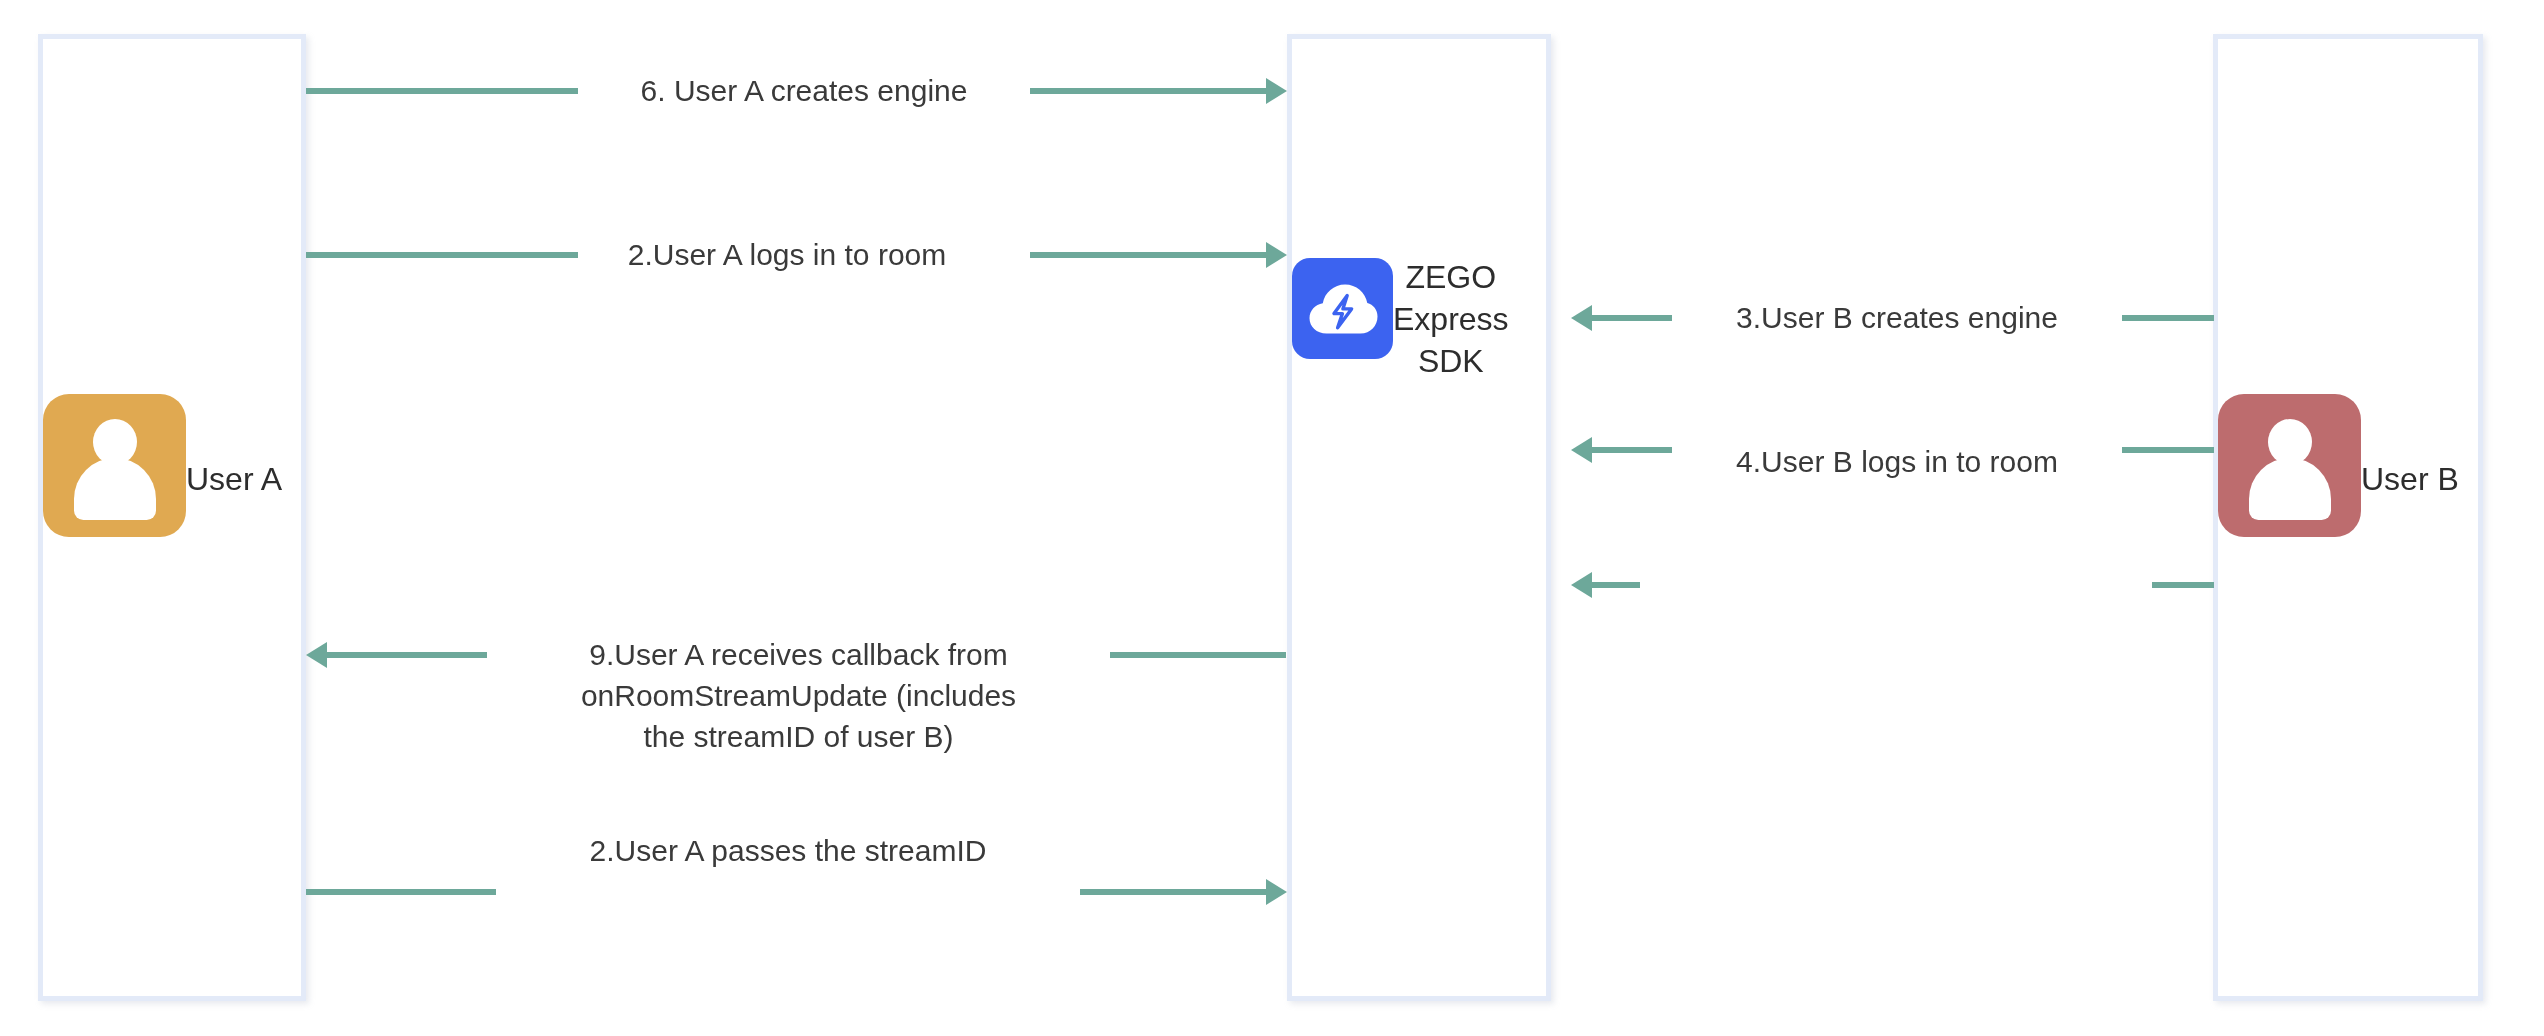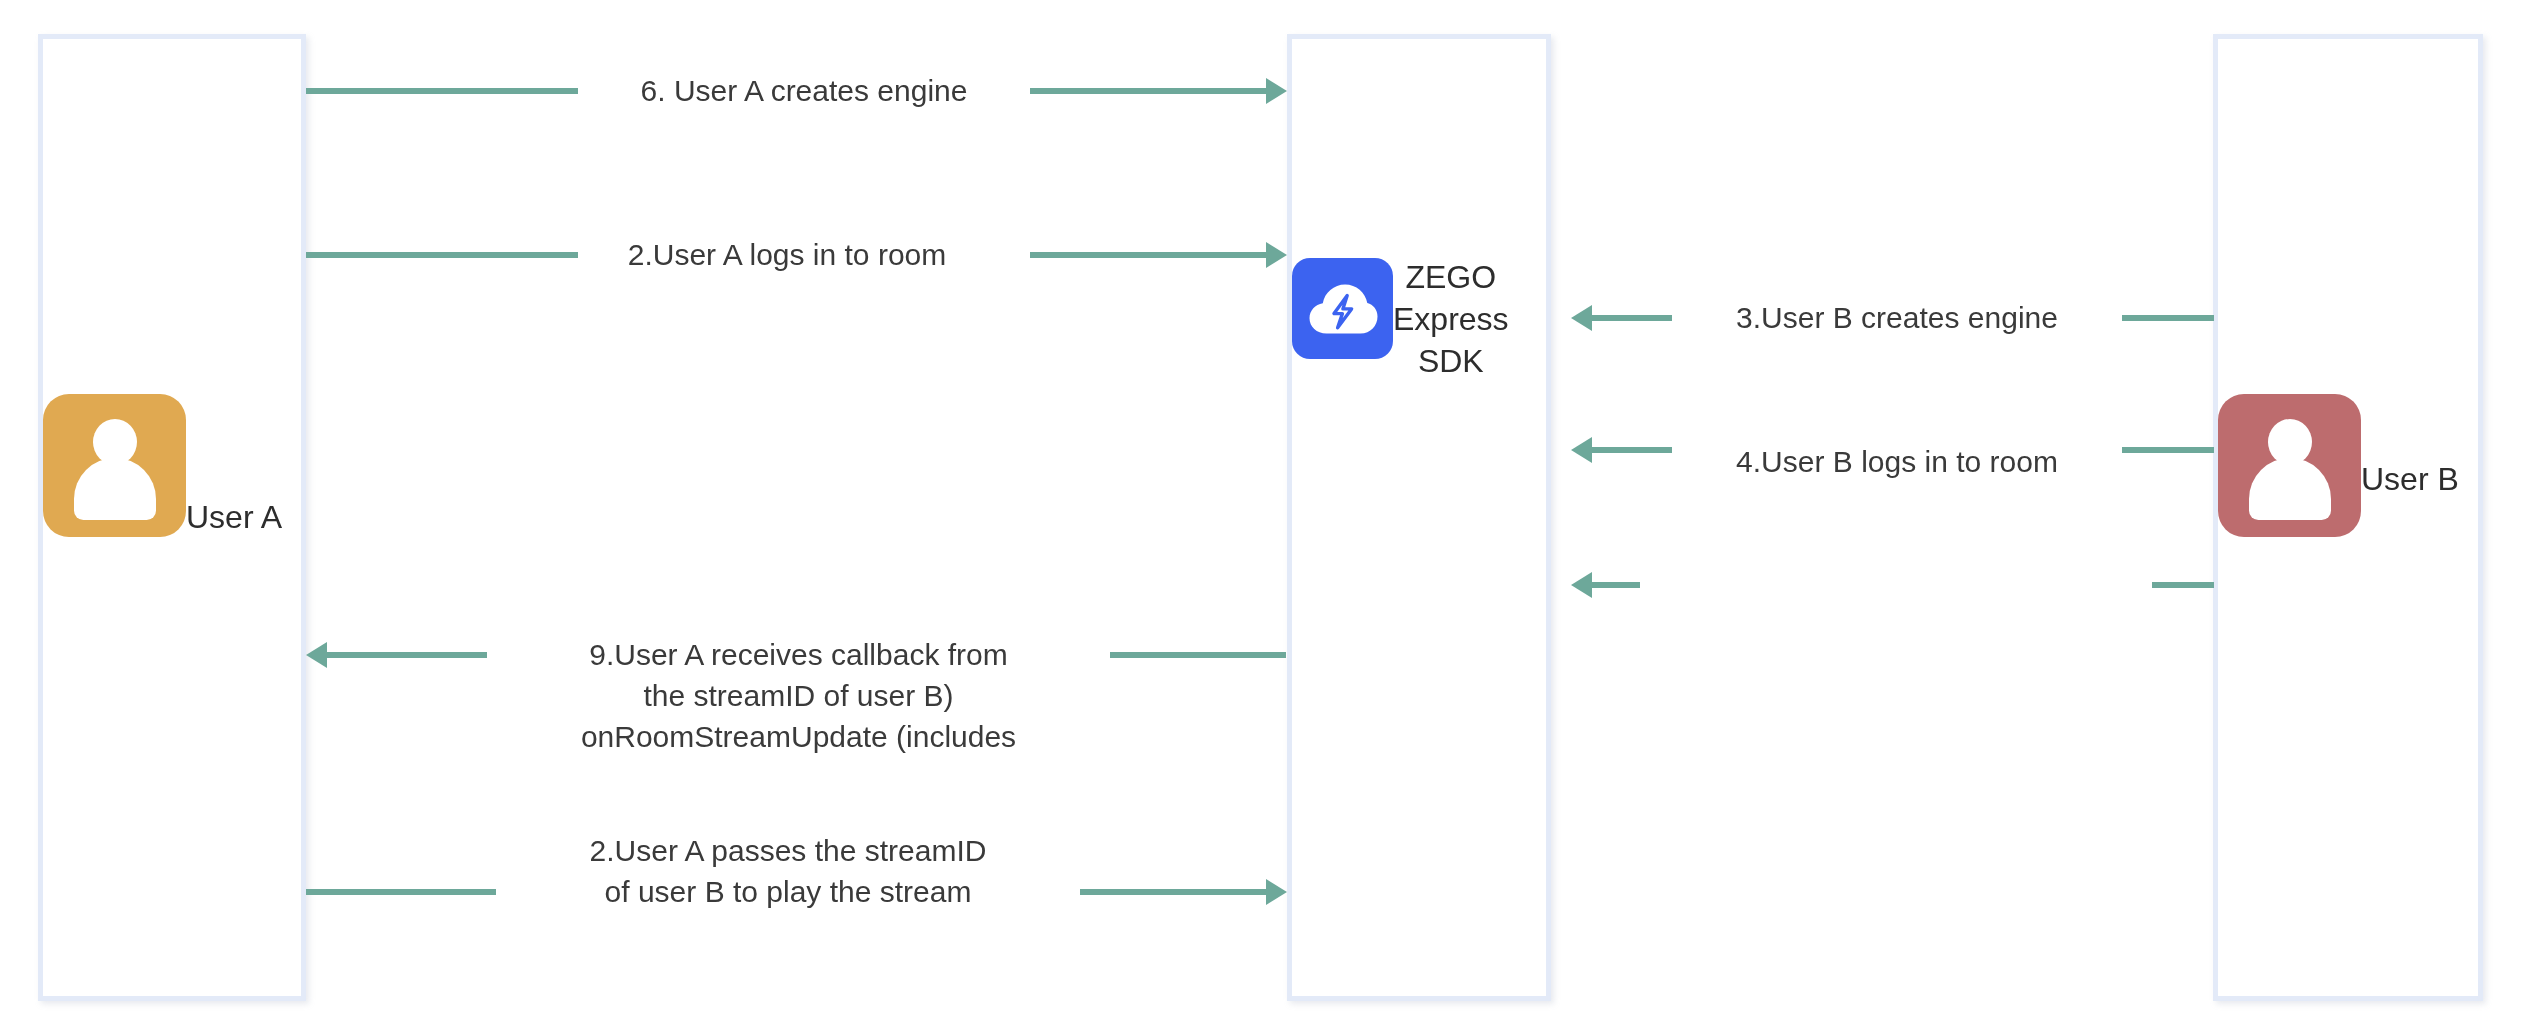--- a/index.html
+++ b/index.html
@@ -38,21 +38,21 @@
 
   
   .actor {
     position: absolute;
     width: 100%;
     left: 0;
     display: flex;
     flex-direction: row;
     align-items: center;
   }
-  #actor-user-a { top: 355px; align-items: flex-end; }
+  #actor-user-a { top: 355px; }
   #actor-user-b { top: 355px; }
   #actor-sdk    { top: 195px; }
 
   .avatar {
     width: 143px;
     height: 143px;
     border-radius: 26px;
     position: relative;
   }
   .avatar.user-a { background: #e0a951; }
@@ -223,27 +223,26 @@
     <div class="line" style="left:2152px; width:62px;"></div>
   </div>
 
   <div class="msg" style="left:0; top:655px;">
     <div class="head-left" style="left:306px;"></div>
     <div class="line" style="left:327px; width:160px;"></div>
     <div class="line" style="left:1110px; width:176px;"></div>
   </div>
   <div class="msg-label" style="left:487px; top:634px; width:623px;">
     <span>9.User A receives callback from</span>
+    <span>onRoomStreamUpdate (includes</span>
     <span>the streamID of user B)</span>
-    <span>onRoomStreamUpdate (includes</span>
   </div>
 
   <div class="msg" style="left:0; top:892px;">
     <div class="line" style="left:306px; width:190px;"></div>
     <div class="line" style="left:1080px; width:186px;"></div>
     <div class="head-right" style="left:1266px;"></div>
   </div>
   <div class="msg-label" style="left:496px; top:830px; width:584px;">
     <span>2.User A passes the streamID</span>
-    <span>of user B to play the stream</span>
   </div>
 
 </div>
 
 </body></html>

